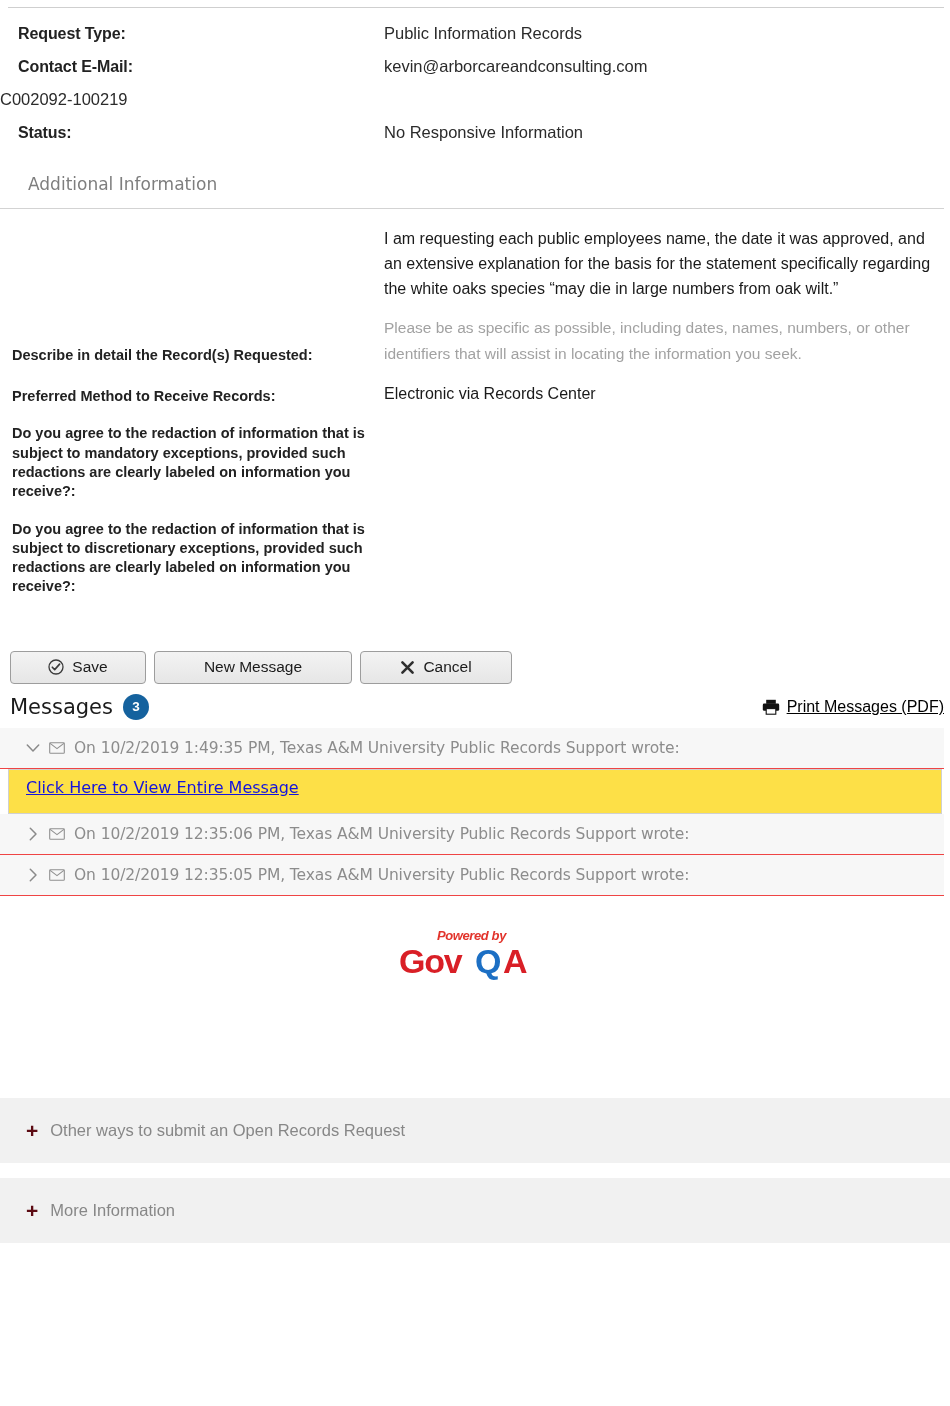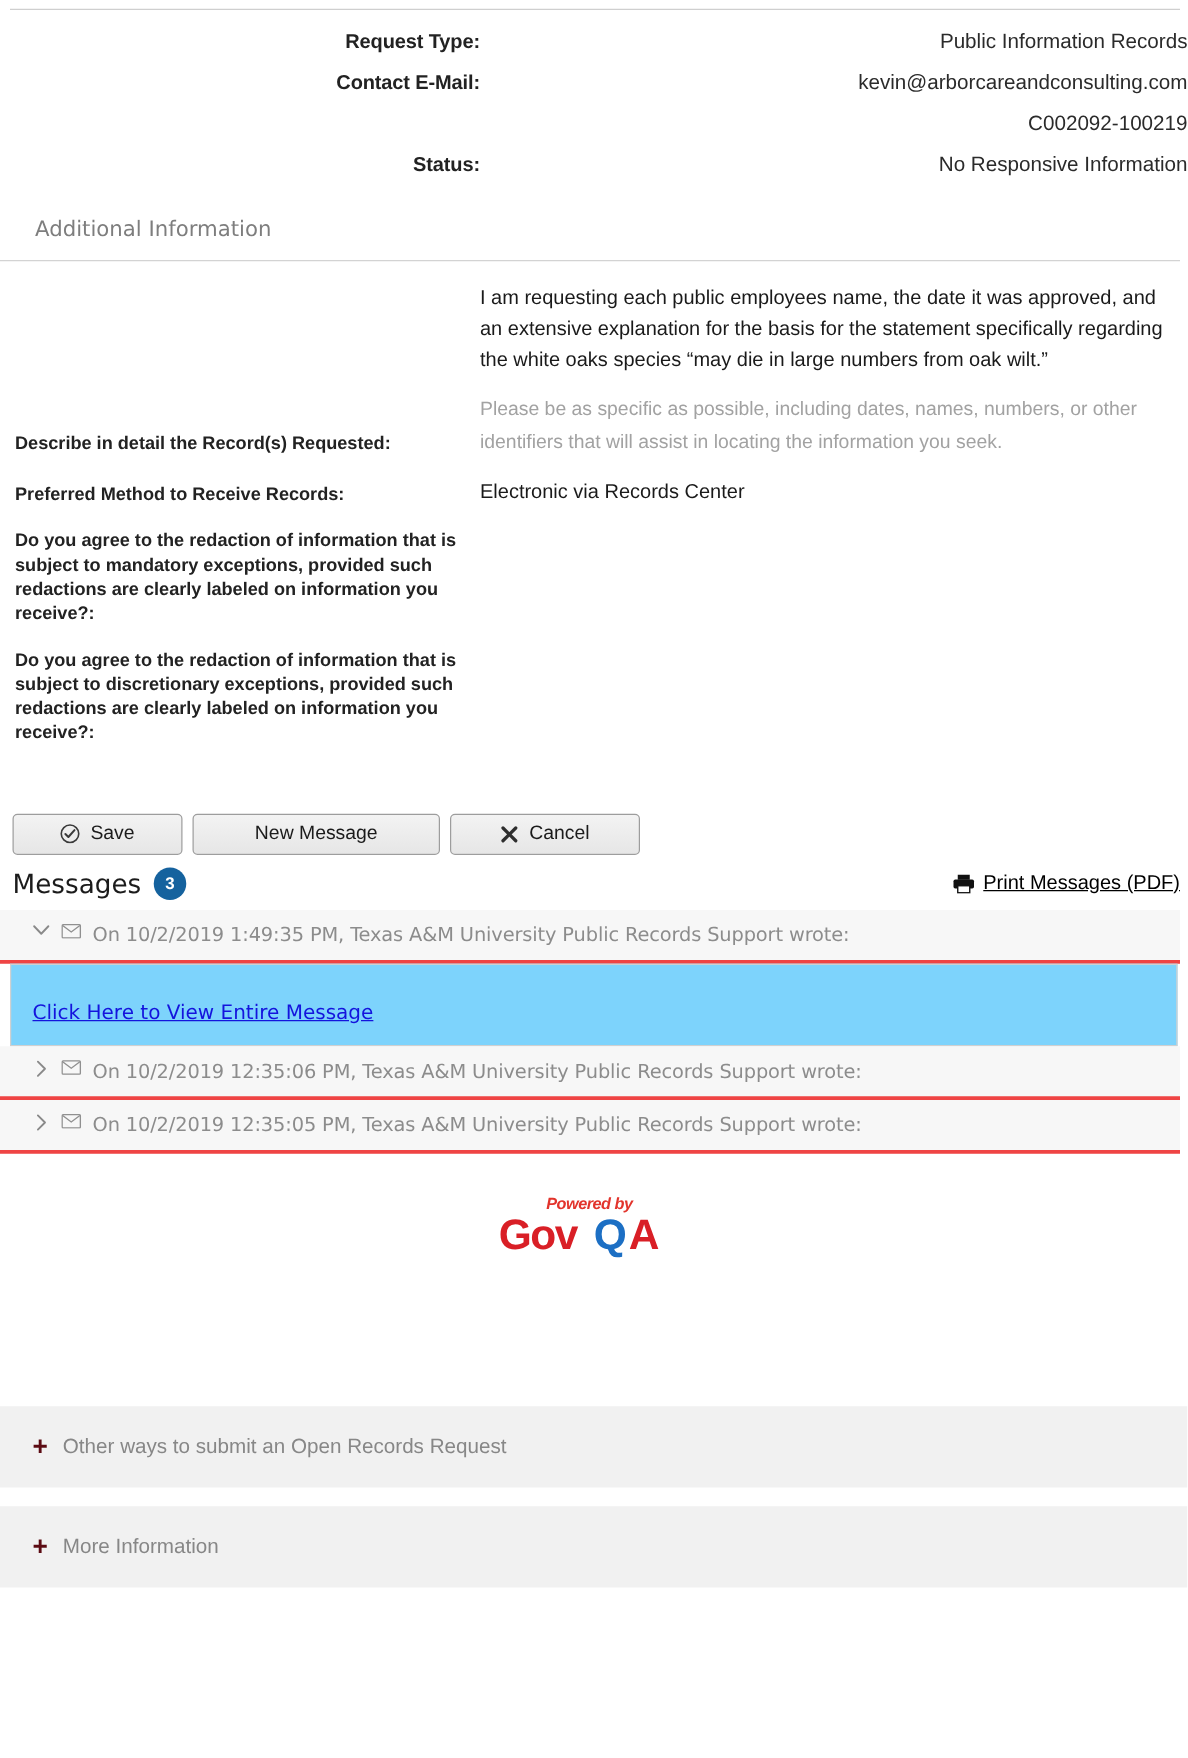--- a/index.html
+++ b/index.html
@@ -21,21 +21,20 @@
   
   .top-rule {
     height: 1px;
     background: #cfcfcf;
     margin: 7px 6px 0 8px;
   }
 
   
   .summary {
     padding: 16px 0 0 0;
-    text-align: right;
   }
   .srow {
     display: flex;
     align-items: baseline;
     padding: 0 0 14px 0;
   }
   .slabel {
     width: 384px;
     padding-left: 18px;
     font-weight: bold;
@@ -160,40 +159,40 @@
     gap: 7px;
     color: #000000;
     font-size: 16px;
     text-decoration: none;
     cursor: pointer;
   }
   .print-link .txt { text-decoration: underline; }
 
   .msg-row {
     background: #f7f7f7;
-    border-bottom: 3px solid #ef4444;
-    display: flex;
-    align-items: flex-start;
+    border-bottom: 1px solid #ef4444;
+    display: flex;
+    align-items: center;
     gap: 9px;
     padding: 11px 0 11px 26px;
     margin: 0 6px 0 0;
     cursor: pointer;
   }
   .msg-row .chev { width: 14px; display: inline-flex; justify-content: center; }
   .msg-text {
     font-size: 15.5px;
     color: #8c8c8c;
     font-family: "DejaVu Sans", sans-serif;
     letter-spacing: -0.1px;
   }
   .msg-body {
-    background: #7dd3fc;
+    background: #fde047;
     border: 1px solid #d0d0d0;
     margin: 0 8px 0 8px;
-    padding: 28px 0 16px 17px;
+    padding: 8px 0 16px 17px;
   }
   .msg-body a {
     color: #1414dd;
     font-size: 16px;
     text-decoration: underline;
     font-family: "DejaVu Sans", sans-serif;
     cursor: pointer;
   }
 
   

